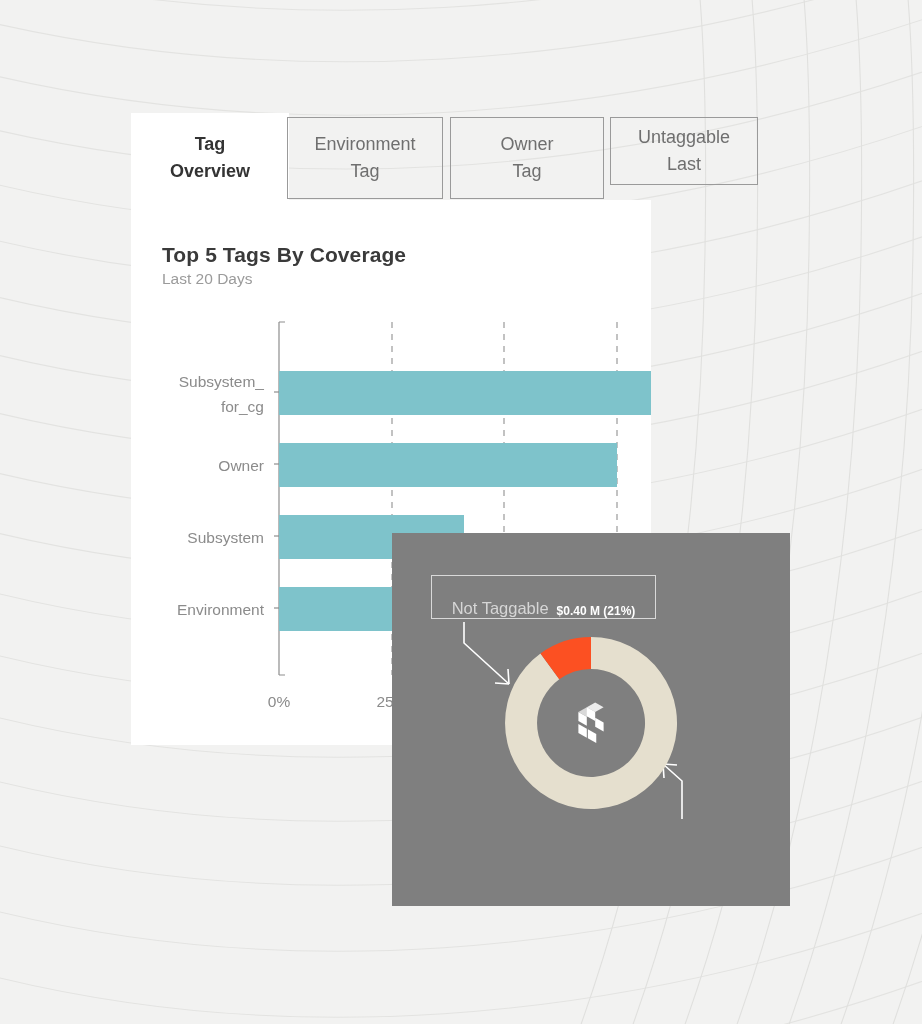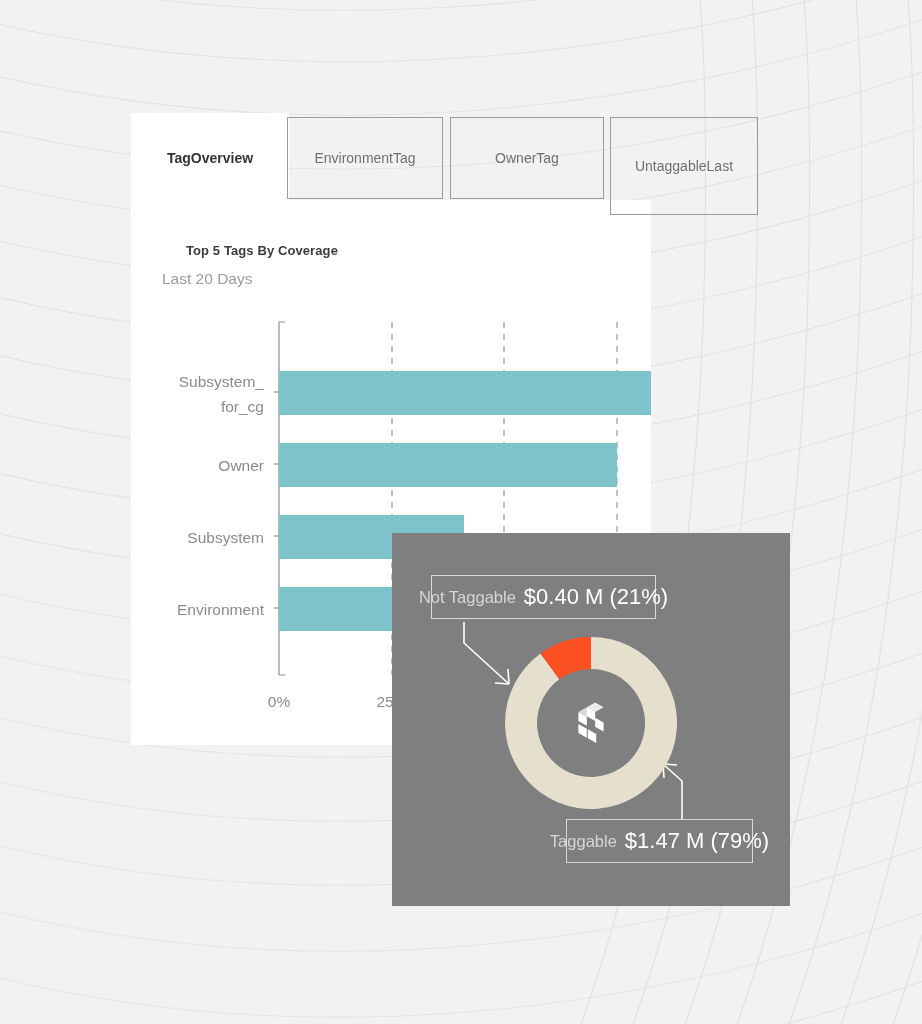--- a/index.html
+++ b/index.html
@@ -16,60 +16,60 @@
 
   
   .card {
     position:absolute; left:131px; top:200px; width:520px; height:545px;
     background:#ffffff; z-index:2;
   }
   
   .tabs-row { position:absolute; left:131px; top:113px; height:90px; z-index:3; }
   .tab {
     position:absolute; top:0; height:90px;
-    display:flex; flex-direction:row; align-items:center; justify-content:center;
-    font-size:14px; line-height:1.5; text-align:center;
+    display:flex; flex-direction:column; align-items:center; justify-content:center;
+    font-size:18px; line-height:1.5; text-align:center;
   }
   .tab-active {
     left:0; width:158px; background:#ffffff; color:#333333;
     font-weight:bold; height:90px;
   }
   .tab-inactive {
     border:1px solid #9a9a9a; color:#6f6f6f; background:transparent;
   }
   .tab-l1 { display:block; }
   .tab-l2 { display:block;text-align:right; }
 
   
   .chart-title {
     position:absolute; left:162px; top:243px; z-index:4;
-    font-size:13px; font-weight:bold; color:#3a3a3a; letter-spacing:.1px;margin-left:24px;
+    font-size:21px; font-weight:bold; color:#3a3a3a; letter-spacing:.1px;
   }
   .chart-sub {
     position:absolute; left:162px; top:270px; z-index:4;
     font-size:15.5px; color:#9b9b9b;
   }
 
   
   .barchart { position:absolute; left:131px; top:200px; width:520px; height:545px; z-index:4; }
 
   
   .donut-panel {
     position:absolute; left:392px; top:533px; width:398px; height:373px;
     background:#7f7f7f; z-index:6;
   }
   .callout {
     position:absolute; border:1px solid #d9d9d9; background:transparent;
     display:flex; align-items:center; justify-content:center; gap:8px;
     white-space:nowrap; padding:0 14px;
   }
-  .callout-1 { left:39px; top:575px; height:44px; }
+  .callout-1 { left:39px; top:575px; height:44px;align-items:flex-end; }
   .callout-2 { left:566px; top:819px; height:44px; }
   .co-label { color:#d6d6d6; font-size:16.5px; }
-  .co-value { color:#ffffff; font-size:22px; font-weight:normal; }
+  .co-value { color:#ffffff; font-size:12px; font-weight:bold; }
 </style>
 </head>
 <body>
 
 <div id="root">
 
   <svg class="bg-pattern" width="922" height="1024" viewBox="0 0 922 1024">
     <rect x="0" y="0" width="922" height="1024" fill="#f2f2f1"></rect>
     <g fill="none" stroke="#e3e3e1" stroke-width="1.1">
       <path d="M-60,-40 C 250,40 620,30 1000,-110"></path>
@@ -114,21 +114,21 @@
     <div class="tab tab-inactive" style="left:156px; width:156px; top:4px; height:82px;">
       <span class="tab-l1">Environment</span>
       <span class="tab-l2">Tag</span>
     </div>
 
     <div class="tab tab-inactive" style="left:319px; width:154px; top:4px; height:82px;">
       <span class="tab-l1">Owner</span>
       <span class="tab-l2">Tag</span>
     </div>
 
-    <div class="tab tab-inactive" style="left:479px; width:148px; top:4px; height:98px;">
+    <div class="tab tab-inactive" style="left:479px; width:148px; top:4px; height:68px;">
       <span class="tab-l1">Untaggable</span>
       <span class="tab-l2">Last</span>
     </div>
   </div>
 
   <div class="chart-title">Top 5 Tags By Coverage</div>
   <div class="chart-sub">Last 20 Days</div>
 
   <svg class="barchart" width="520" height="545" viewBox="0 0 520 545">
 
@@ -200,18 +200,14 @@
       <path d="M-4,-15 L4,-10.5 L12,-15 L4,-19.5 Z" opacity="0.85"></path>
       <path d="M-12,-10.5 L-4,-6 L4,-10.5 L-4,-15 Z" opacity="0.7"></path>
     </g>
   </svg>
 
   <div class="callout callout-1" style="z-index:8; left:431px; top:575px; width:225px;">
     <span class="co-label">Not Taggable</span>
     <span class="co-value">$0.40 M (21%)</span>
   </div>
 
-  <div class="callout callout-2" style="z-index:8; left:566px; top:819px; width:187px;">
-    <span class="co-label">Taggable</span>
-    <span class="co-value">$1.47 M (79%)</span>
-  </div>
 
 </div>
 
 </body></html>

